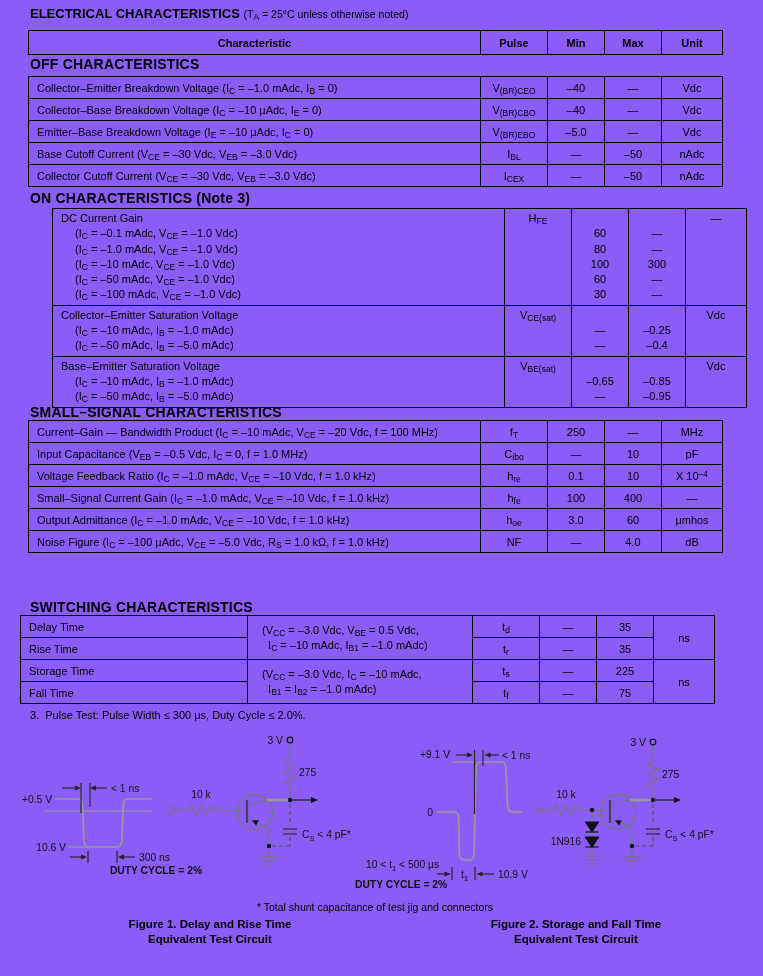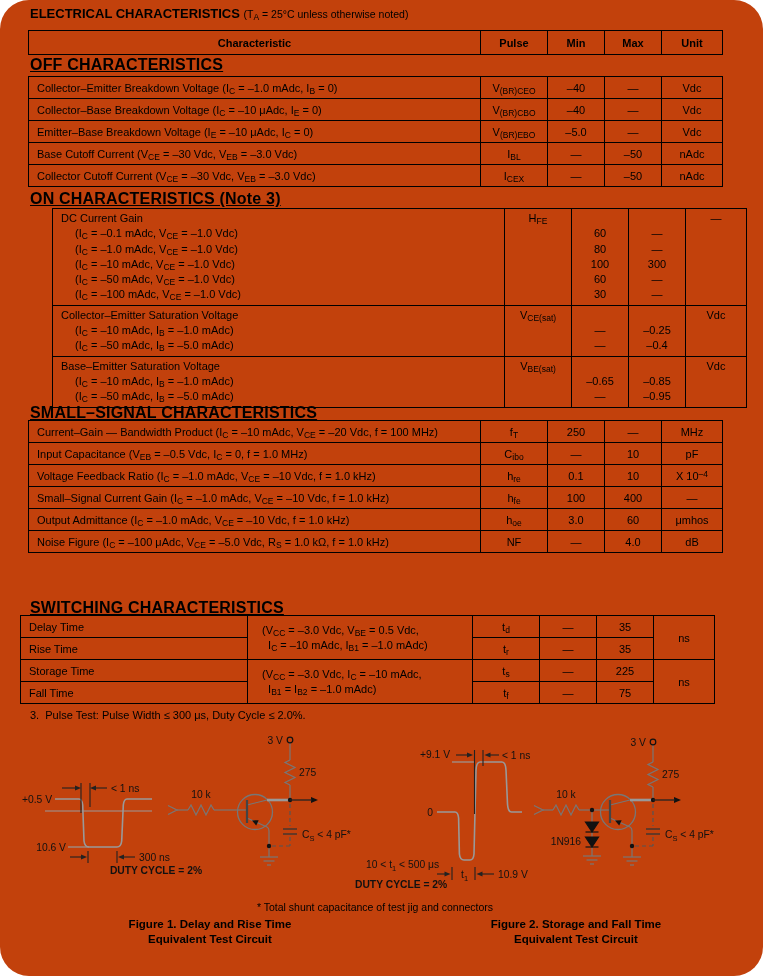--- a/index.html
+++ b/index.html
@@ -1,21 +1,21 @@
 <!DOCTYPE html>
 <html><head>
 <meta charset="utf-8">
 <style>
   html,body{margin:0;padding:0;background:#fff;}
-  .page{position:relative;width:763px;height:976px;background:#c2410c;color:#000;
-        font-family:"Liberation Sans","DejaVu Sans",sans-serif;overflow:hidden;border-radius:29px;}
+  .page{position:relative;width:763px;height:976px;background:#8b5cf6;color:#000;
+        font-family:"Liberation Sans","DejaVu Sans",sans-serif;overflow:hidden;}
   .abs{position:absolute;}
   .doc-title{left:30px;top:6px;font-size:13px;font-weight:bold;}
   .doc-title .note{font-size:10.5px;font-weight:normal;}
-  .sec-label{left:30px;font-size:16px;font-weight:bold;letter-spacing:.2px;text-decoration:underline;}
+  .sec-label{left:30px;font-size:14px;font-weight:bold;letter-spacing:.2px;}
   table.t{border-collapse:collapse;table-layout:fixed;width:694px;border:1.5px solid #000;}
   table.t td,table.t th{border:1px solid #000;font-size:11px;overflow:hidden;}
   table.t th{font-weight:bold;height:21px;text-align:center;}
   td.c-char{text-align:left;padding:0 4px 0 8px;height:21px;}
   td.c-mid{text-align:center;padding:0 2px;}
   table.on td{vertical-align:top;line-height:15.3px;padding-top:2px;padding-bottom:2px;}
   table.on td.c-char{padding-left:8px;}
   .cond{padding-left:14px;}
   td.c-cond{text-align:left;padding-left:14px;line-height:14.5px;font-size:11px;}
   sub{font-size:8.5px;line-height:0;vertical-align:-1.5px;}

